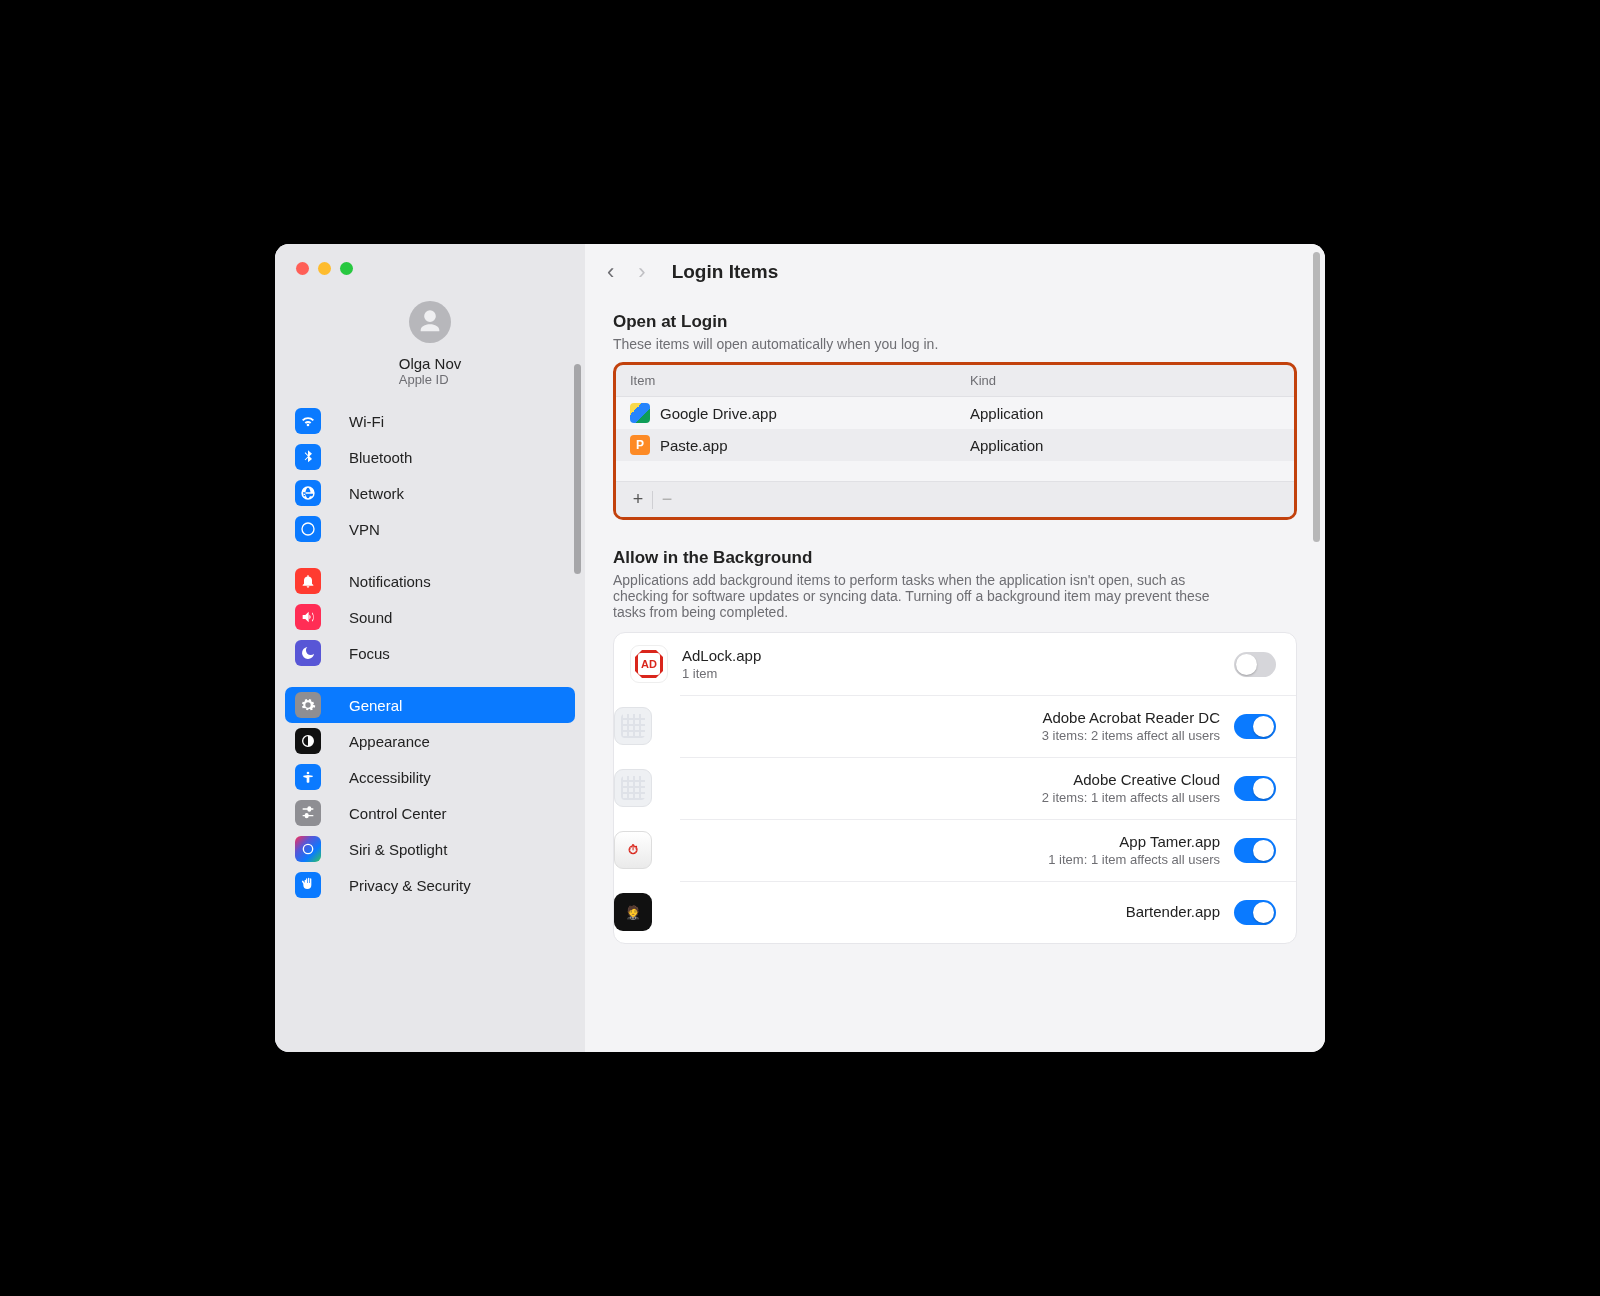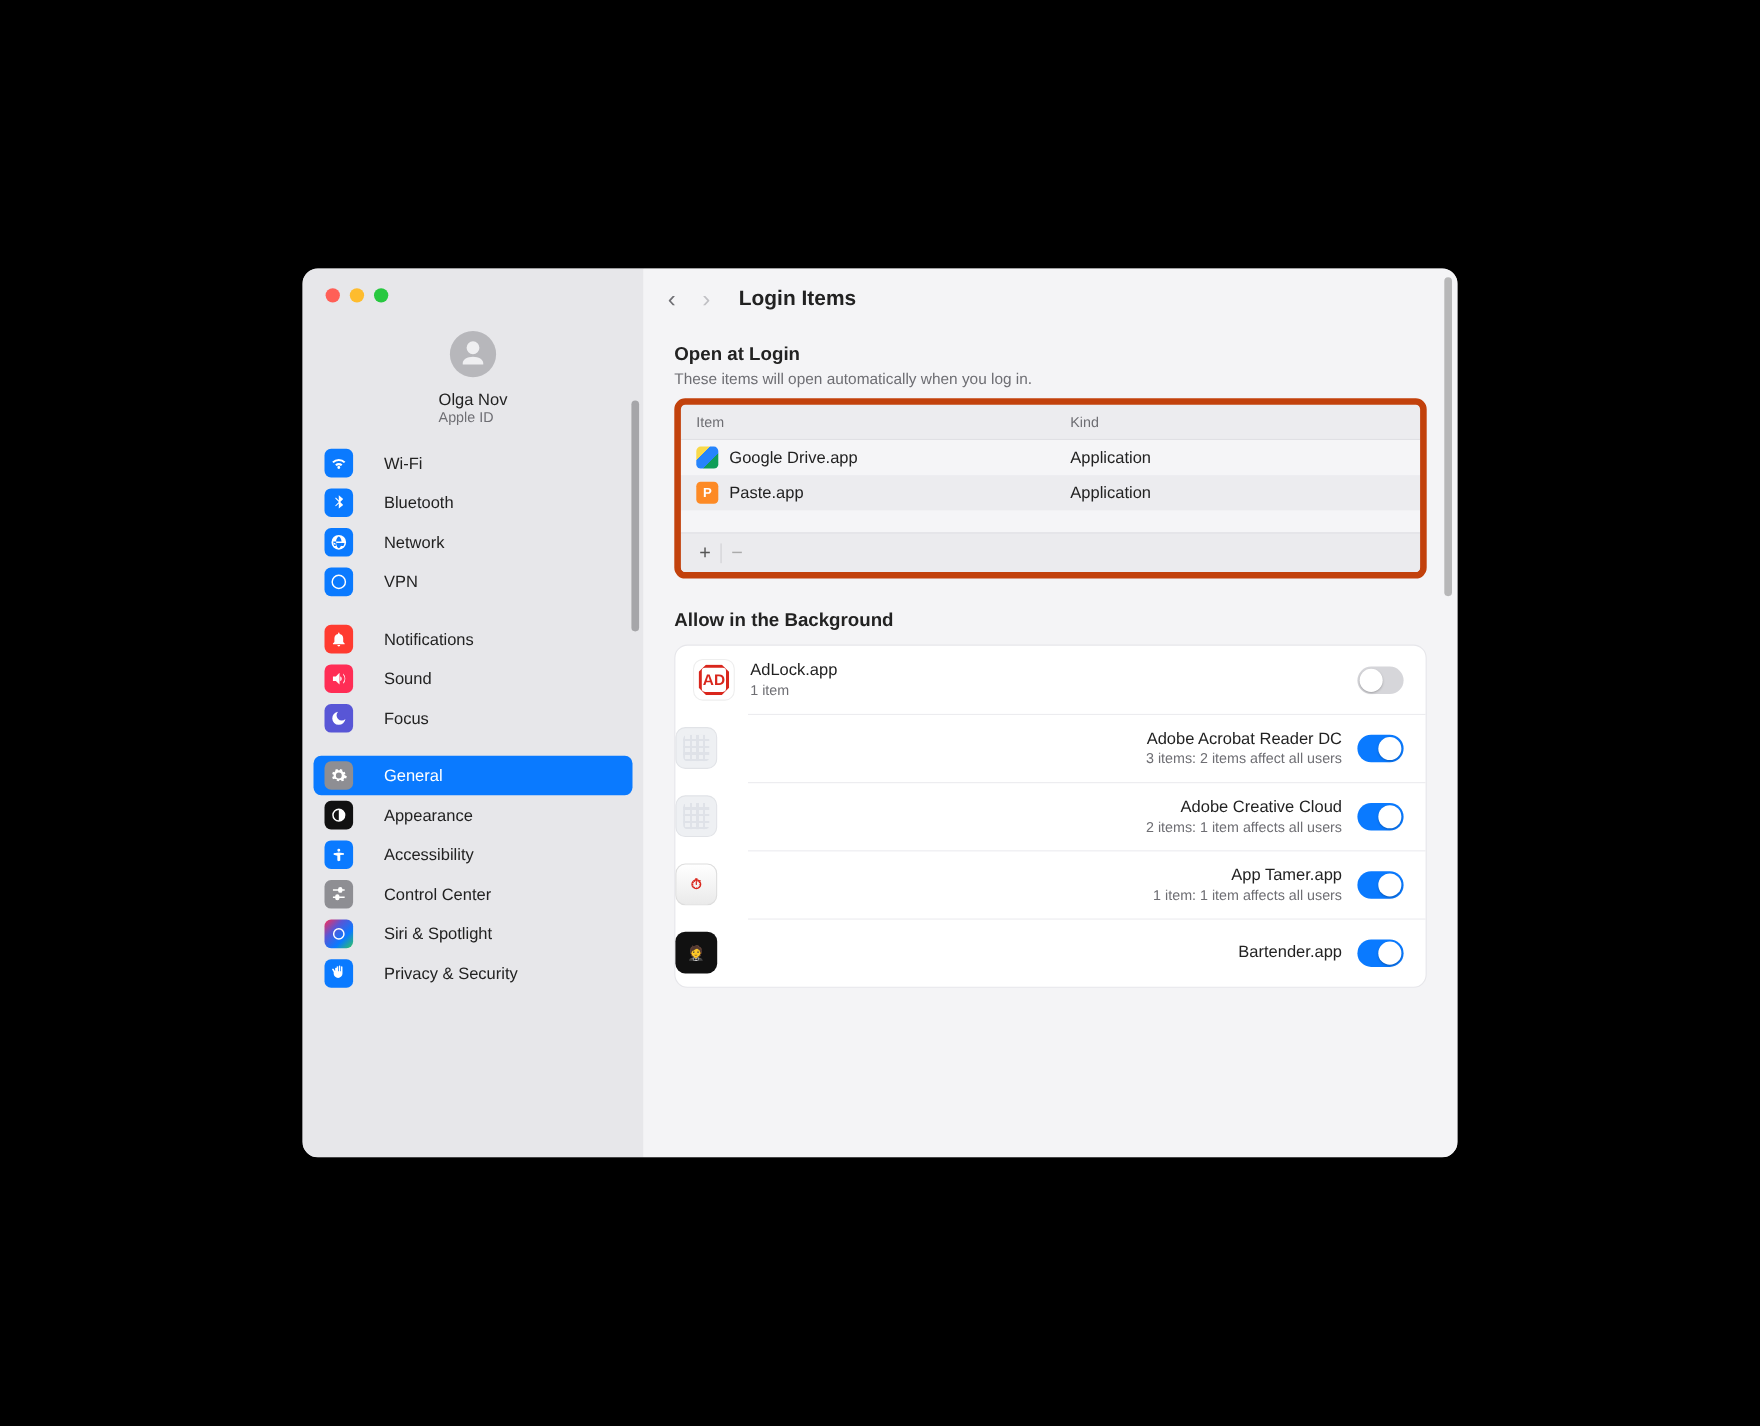--- a/index.html
+++ b/index.html
@@ -107,21 +107,21 @@
   .nav-arrows { display:flex; gap:24px; color:#6e6e73;}
   .nav-arrows .chev { font-size:22px; line-height:1; cursor:default;}
   .nav-arrows .chev.disabled{ color:#c0c0c4;}
   .title { font-size:19px; font-weight:700; color:#222; margin-left:6px;}
   .content { padding: 0 28px 0 28px; overflow:hidden; flex:1;}
   .section-h { font-size:17px; font-weight:700; color:#222; margin-top:12px;}
   .section-sub { font-size:14px; color:#6e6e73; margin-top:4px; margin-bottom:10px;}
   
   .login-table {
     background:#ececef;
-    border:6px solid #c2410c;
+    border:3px solid #c2410c;
     border-radius:10px;
     overflow:hidden;
   }
   .lt-head {
     display:flex; padding:8px 14px; font-size:13px; color:#6e6e73;
     border-bottom:1px solid #e0e0e4;
   }
   .lt-head .col-item{flex:0 0 340px;}
   .lt-row {
     display:flex; align-items:center; padding:6px 14px;
@@ -192,21 +192,21 @@
   .ic-grad{background:linear-gradient(135deg,#ff2d55,#5856d6,#0a7aff,#34c759);}
   .placeholder-icon{background:#eef0f3;border:1px solid #e1e3e7;}
   .placeholder-icon::after{content:"";width:24px;height:24px;background:
     repeating-linear-gradient(0deg,#dfe2e8 0 2px,transparent 2px 6px),
     repeating-linear-gradient(90deg,#dfe2e8 0 2px,transparent 2px 6px);
     border-radius:4px;}
   .adlock{background:#fff;border:1px solid #eee;}
   .adlock-inner{
     width:28px;height:28px;border:3px solid #d9261c;border-radius:6px;
     display:flex;align-items:center;justify-content:center;
-    color:#d9261c;font-size:14px;font-weight:800;
+    color:#d9261c;font-size:11px;font-weight:800;
     clip-path: polygon(25% 0,75% 0,100% 25%,100% 75%,75% 100%,25% 100%,0 75%,0 25%);
     background:#fff;
   }
   .apptamer{background:linear-gradient(180deg,#fff,#eaeaea);border:1px solid #ddd;color:#d9261c;}
   .bartender{background:#111;color:#fff;}
 </style>
 </head>
 <body>
 
 <div class="window">
@@ -384,20 +384,21 @@
           <div class="lt-row" style="height:20px"></div>
         </div>
         <div class="lt-foot">
           <div class="btn">+</div>
           <div class="sep"></div>
           <div class="btn" style="color:#aaa">−</div>
         </div>
       </div>
 
       <div class="section-h" style="margin-top:28px">Allow in the Background</div>
+      <div class="section-sub" style="max-width:620px">Applications add background items to perform tasks when the application isn't open, such as checking for software updates or syncing data. Turning off a background item may prevent these tasks from being completed.</div>
 
       <div class="bg-list">
         <div class="bg-item">
           <div class="bgicon adlock">
               <div class="adlock-inner">AD</div>
             </div>
           <div class="bg-text">
             <div class="bg-name">AdLock.app</div>
             <div class="bg-sub">1 item</div>
           </div>

